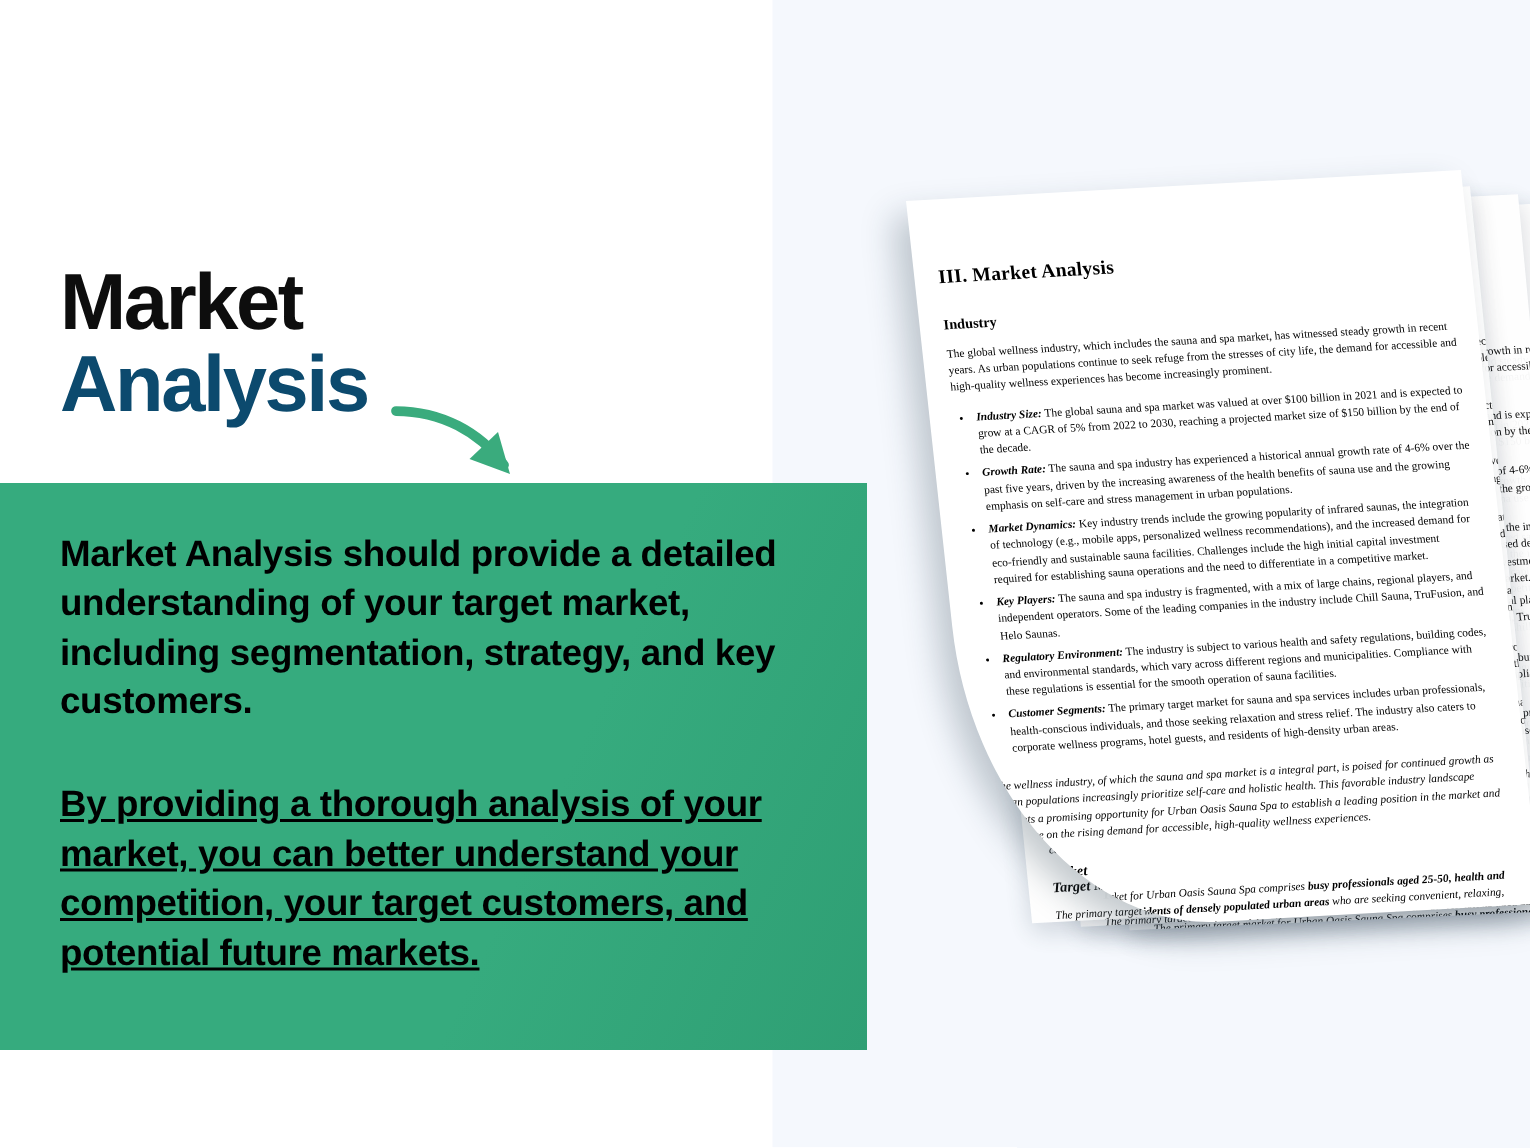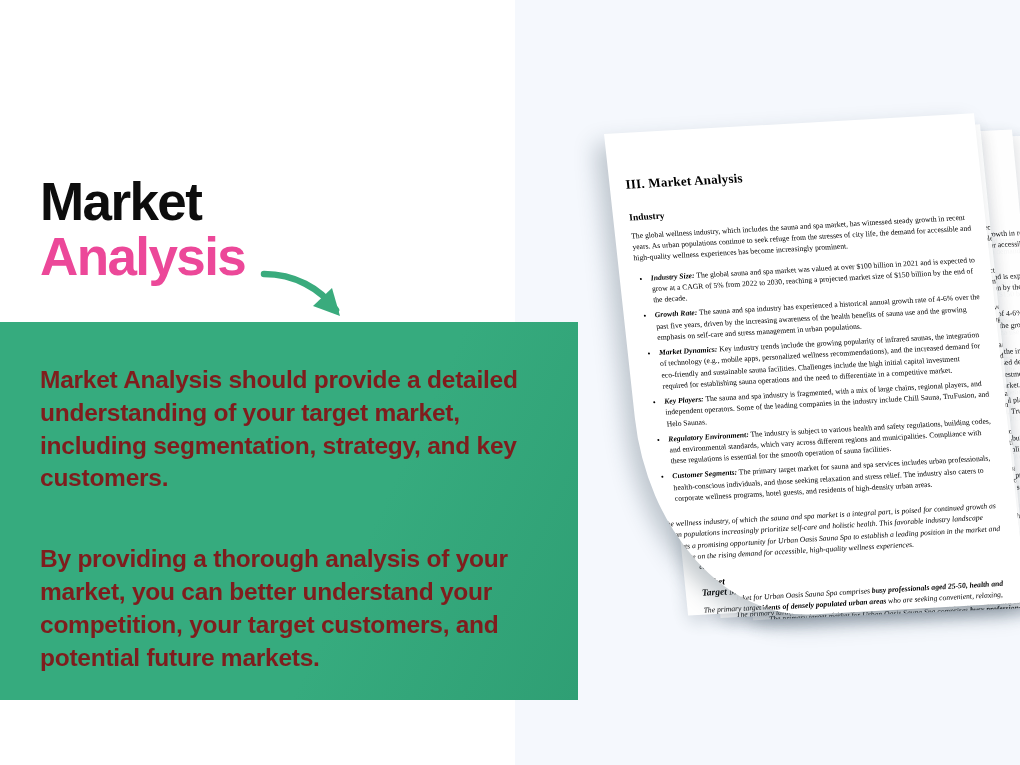--- a/index.html
+++ b/index.html
@@ -96,50 +96,51 @@
     display: block;
     font-size: 53px;
     font-weight: bold;
     color: #0d0d0d;
     letter-spacing: -1.6px;
   }
   .headline .line2 {
     display: block;
     font-size: 53px;
     font-weight: bold;
-    color: #ec4899;
+    color: #0c4a6e;
     letter-spacing: -1.6px;
     margin-top: 2px;
   }
 
   .arrow-svg {
     position: absolute;
     left: 258px;
     top: 262px;
     width: 110px;
     height: 70px;
   }
 
   
   .band-copy {
     position: absolute;
     left: 40px;
-    top: 364px;
+    top: 354px;
     width: 510px;
-    color: #7f1d1d;
+    color: #000000;
   }
   .band-copy p {
     margin: 0;
     font-size: 24.5px;
     font-weight: bold;
     line-height: 1.34;
     letter-spacing: -0.25px;
   }
   .band-copy p.second {
-    margin-top: 48px;
+    margin-top: 36px;
+    text-decoration: underline;
   }
 
   
   .doc-stack {
     position: absolute;
     left: 0; top: 0;
     width: 1020px; height: 765px;
   }
   .page {
     position: absolute;

